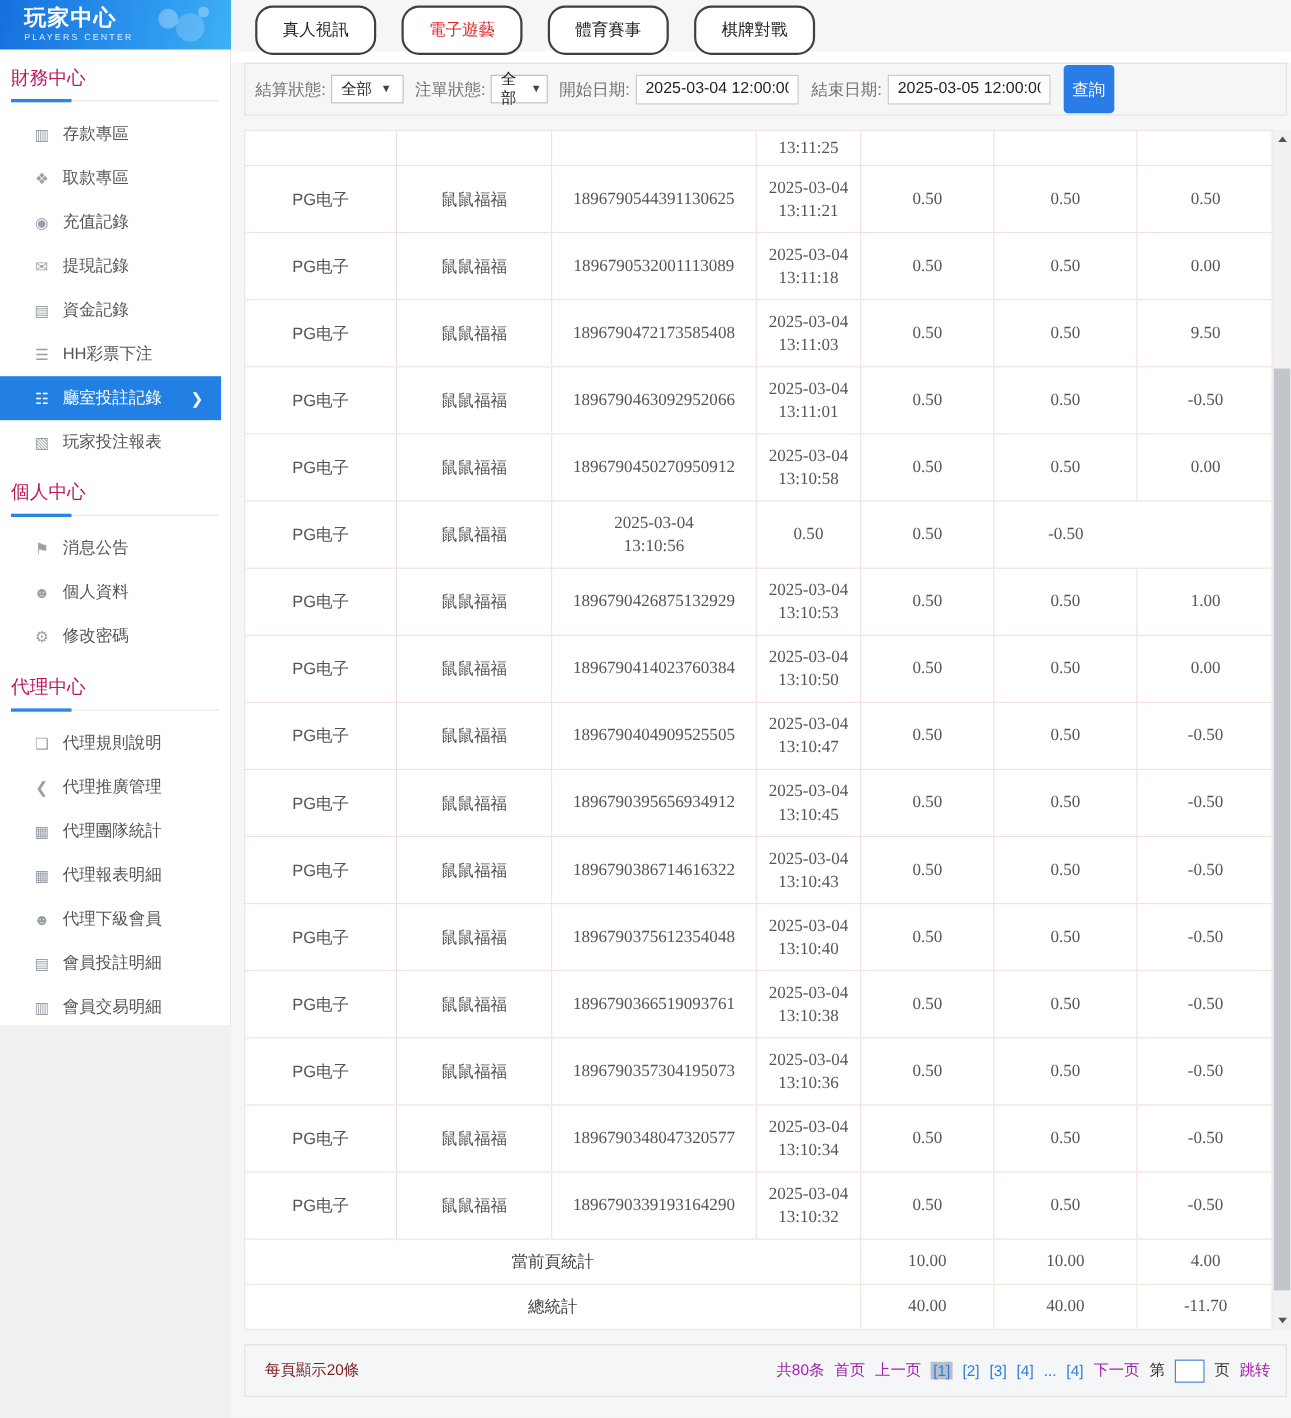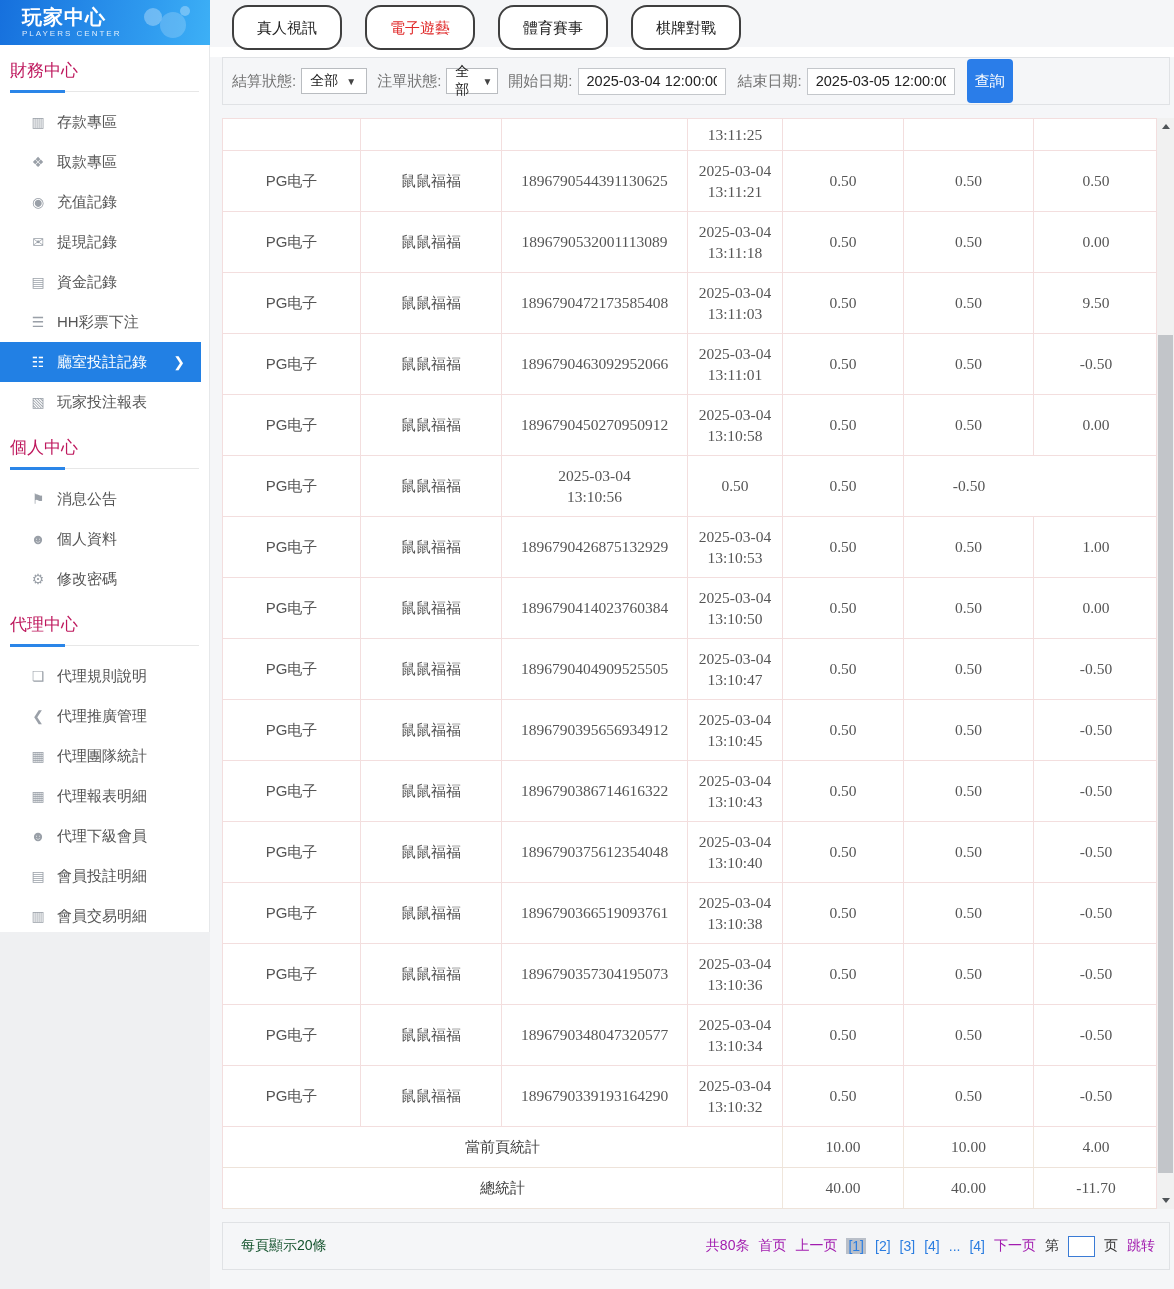--- a/index.html
+++ b/index.html
@@ -77,21 +77,21 @@
   .vs-btn { position:absolute; left:0; width:17px; height:17px; display:flex; align-items:center; justify-content:center; cursor:pointer; }
   .vs-up { top:0; } .vs-down { bottom:0; }
   .tri-up { width:0; height:0; border-left:4px solid transparent; border-right:4px solid transparent; border-bottom:5px solid #4f5458; }
   .tri-down { width:0; height:0; border-left:4px solid transparent; border-right:4px solid transparent; border-top:5px solid #4f5458; }
   .vs-thumb { position:absolute; left:1px; top:217px; width:15px; height:838px; background:#c2c5c9; cursor:pointer; }
 
   
   .pager { position:absolute; left:222px; top:1222px; width:948px; height:48px;
     background:#f5f6f8; border:1px solid #e0e2e5; display:flex; align-items:center;
     justify-content:space-between; padding:0 14px 0 18px; }
-  .pg-size { font-size:14px; color:#14532d; }
+  .pg-size { font-size:14px; color:#7f1d1d; }
   .pg-right { display:flex; align-items:center; gap:9px; font-size:14px; }
   .pg-total { color:#a21caf; }
   .pg-link { color:#a21caf; cursor:pointer; text-decoration:none; }
   .pg-page { color:#2b7de0; cursor:pointer; }
   .pg-page.current { background:#b9bfc9; padding:0 2px; }
   .pg-ellipsis { color:#2b7de0; }
   .pg-word { color:#333; }
   .jump-input { width:27px; height:21px; border:1px solid #3a7bd5; background:#fff; font-size:13px; text-align:center; }
 </style>
 </head>

